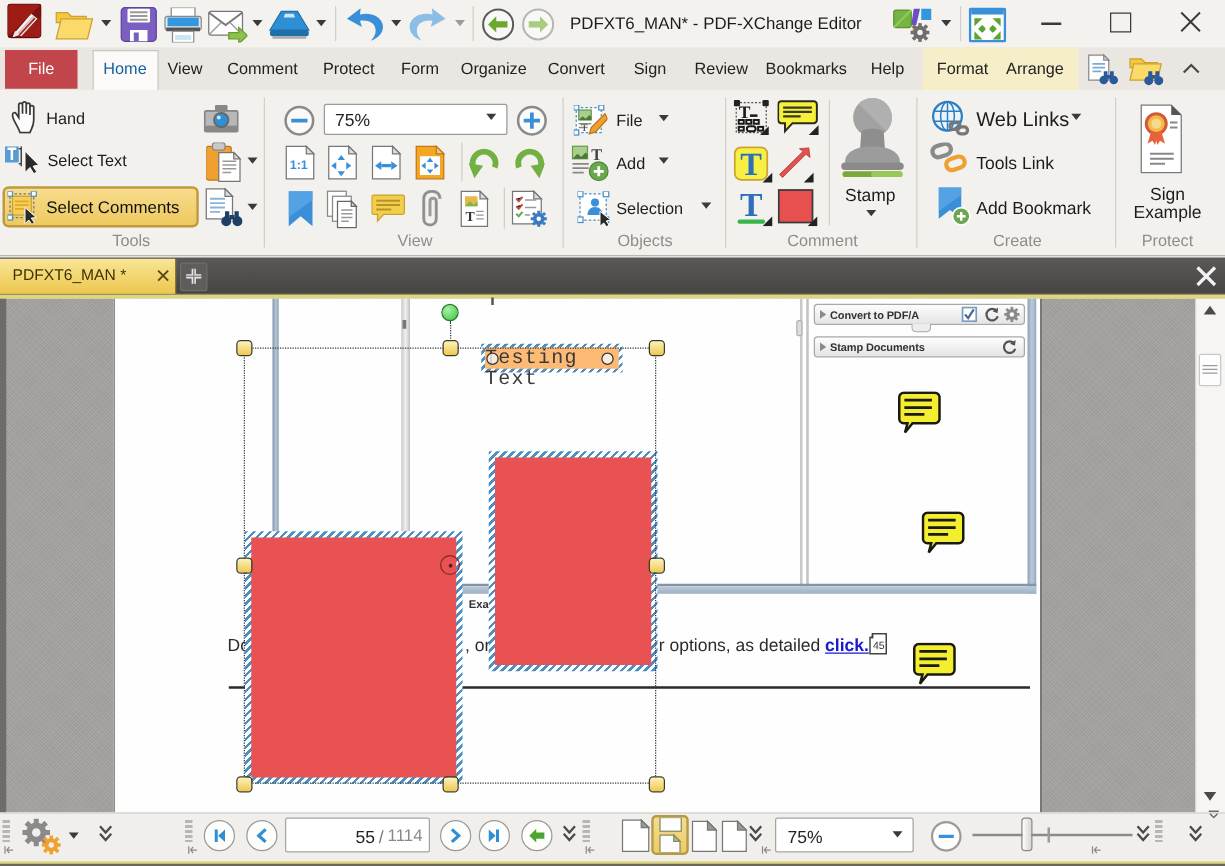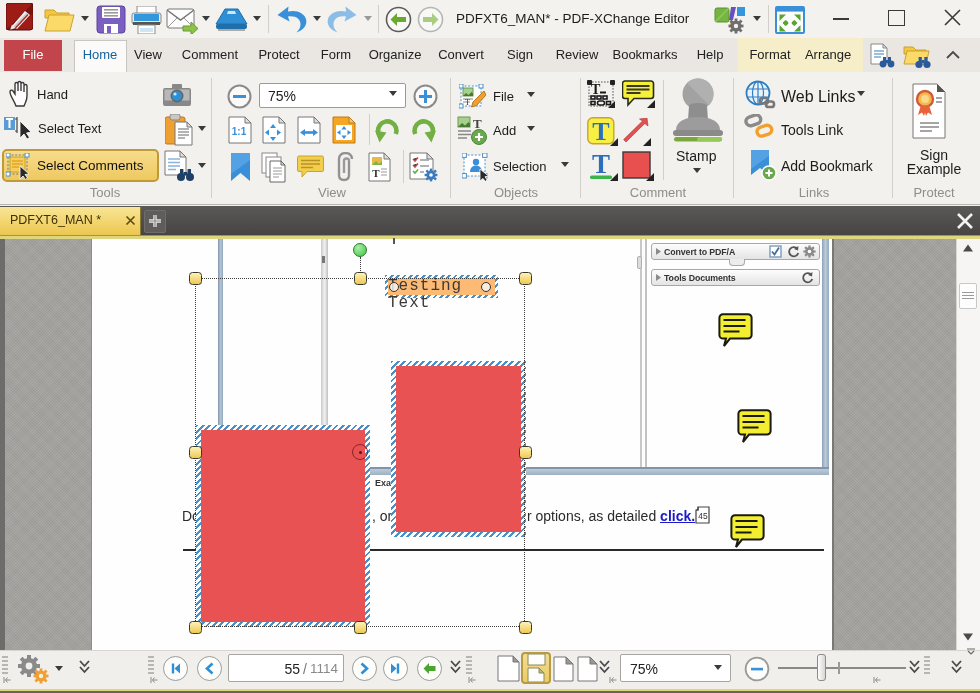--- a/index.html
+++ b/index.html
@@ -492,21 +492,21 @@
     </g>
 </svg>
 <div class="rtext" style="left:781px;top:122px;font-size:14px">Tools Link</div>
 <svg class="a" style="left:749px;top:149px" width="28" height="32" viewBox="0 0 28 32">
  <path d="M2 1 H20 V26 L11 19 L2 26 Z" fill="#3a8fd9"></path>
  <path d="M2 1 H20 V7 L2 20 Z" fill="#5fa8e8" opacity="0.7"></path>
  <circle cx="20" cy="24" r="7" fill="#6aa84f" stroke="#fff" stroke-width="1.4"></circle>
  <path d="M20 20.5 v7 M16.5 24 h7" stroke="#fff" stroke-width="2"></path>
 </svg>
 <div class="rtext" style="left:781px;top:158px;font-size:14px">Add Bookmark</div>
-<div class="grplbl" style="left:814px;top:185px">Links</div>
+<div class="grplbl" style="left:814px;top:185px">Create</div>
 
 <svg class="a" style="left:912px;top:83px" width="34" height="56" viewBox="0 0 34 56">
  <path d="M1 1 h24 l8 8 v46 h-32 z" fill="#fff" stroke="#777"></path>
  <path d="M25 1 l8 8 h-8 z" fill="#555"></path>
  <circle cx="13" cy="16" r="8" fill="#f5b84a" stroke="#d05a3a" stroke-width="2.4"></circle>
  <circle cx="13" cy="16" r="4" fill="#f8d88a"></circle>
  <path d="M9 22 l-3 10 4 -2.5 2 3.5 3 -10 z" fill="#e8633c"></path>
  <path d="M17 22 l3 10 -4 -2.5 -2 3.5 -3 -10 z" fill="#e8633c"></path>
  <g stroke="#888" stroke-width="1.6">
       <path d="M24 15 h6 M24 19 h6"></path>
@@ -575,21 +575,21 @@
       <rect x="9" y="9" width="2.2" height="2.2" transform="rotate(45 10.1 10.1)"></rect>
     </g>
     <circle cx="6.5" cy="6.5" r="1.8" fill="#fff"></circle>
   </svg>
 <div class="a" style="left:729px;top:259px;width:16px;height:7px;background:#ececec;border:1px solid #a8a8a8;border-top:none;border-radius:0 0 4px 4px"></div>
 
 <div class="a" style="left:651px;top:269px;width:169px;height:17px;background:linear-gradient(#fdfdfd,#e4e4e4);border:1px solid #a8a8a8;border-radius:3px"></div>
 <svg class="a" style="left:655px;top:273px" width="7" height="9" viewBox="0 0 7 9">
     <path d="M1 1 L6 4.5 L1 8 Z" fill="#8a8a8a"></path>
   </svg>
-<div class="a" style="left:664px;top:273px;font-size:8.8px;font-weight:bold;color:#333;letter-spacing:-0.1px">Tools Documents</div>
+<div class="a" style="left:664px;top:273px;font-size:8.8px;font-weight:bold;color:#333;letter-spacing:-0.1px">Stamp Documents</div>
 <svg class="a" style="left:801px;top:271px" width="13" height="13" viewBox="0 0 13 13">
     <path d="M10.5 4 A4.6 4.6 0 1 0 11.2 8" fill="none" stroke="#555" stroke-width="1.8"></path>
     <path d="M11.5 1 L11 5.5 L7 4 Z" fill="#555"></path>
   </svg>
 
 <div class="a" style="left:182px;top:508px;font-size:14px;color:#2a2a2a">Download the current version</div>
 <div class="a" style="left:372px;top:508px;font-size:14px;color:#2a2a2a">, or click for other</div>
 <div class="a" style="left:527px;top:508px;font-size:14px;color:#2a2a2a">r options, as detailed <b style="color:#1a1acc;text-decoration:underline">click.</b></div>
 <svg class="a" style="left:693px;top:506px" width="19" height="19" viewBox="0 0 19 19">
     <path d="M5 1 L16 1 L16 17 L3 17 L3 4 L5 4 Z" fill="#fff" stroke="#444" stroke-width="1.2"></path>

